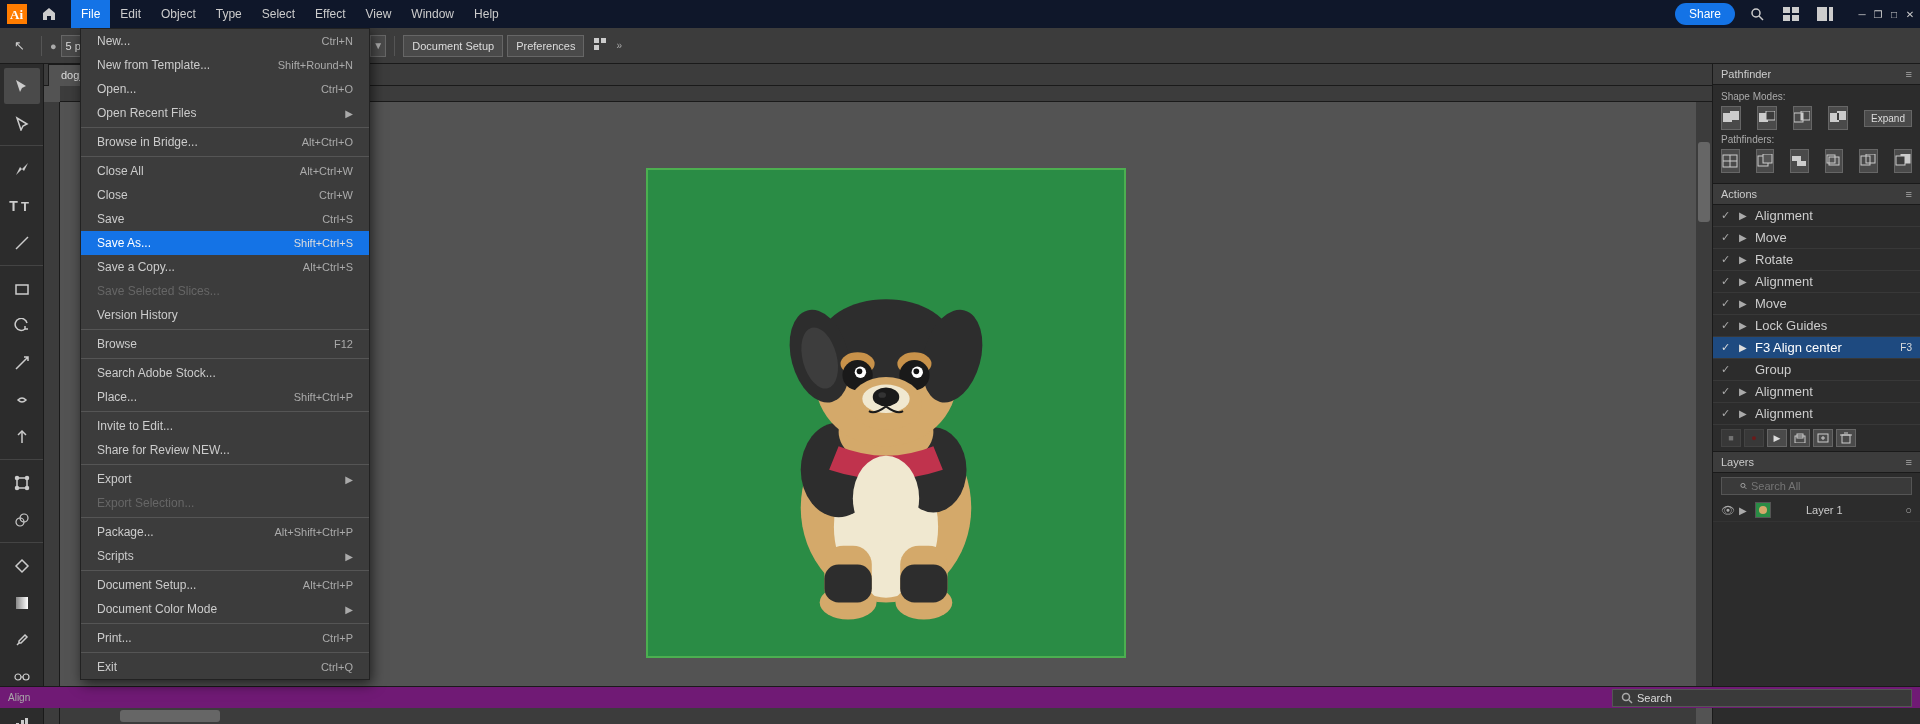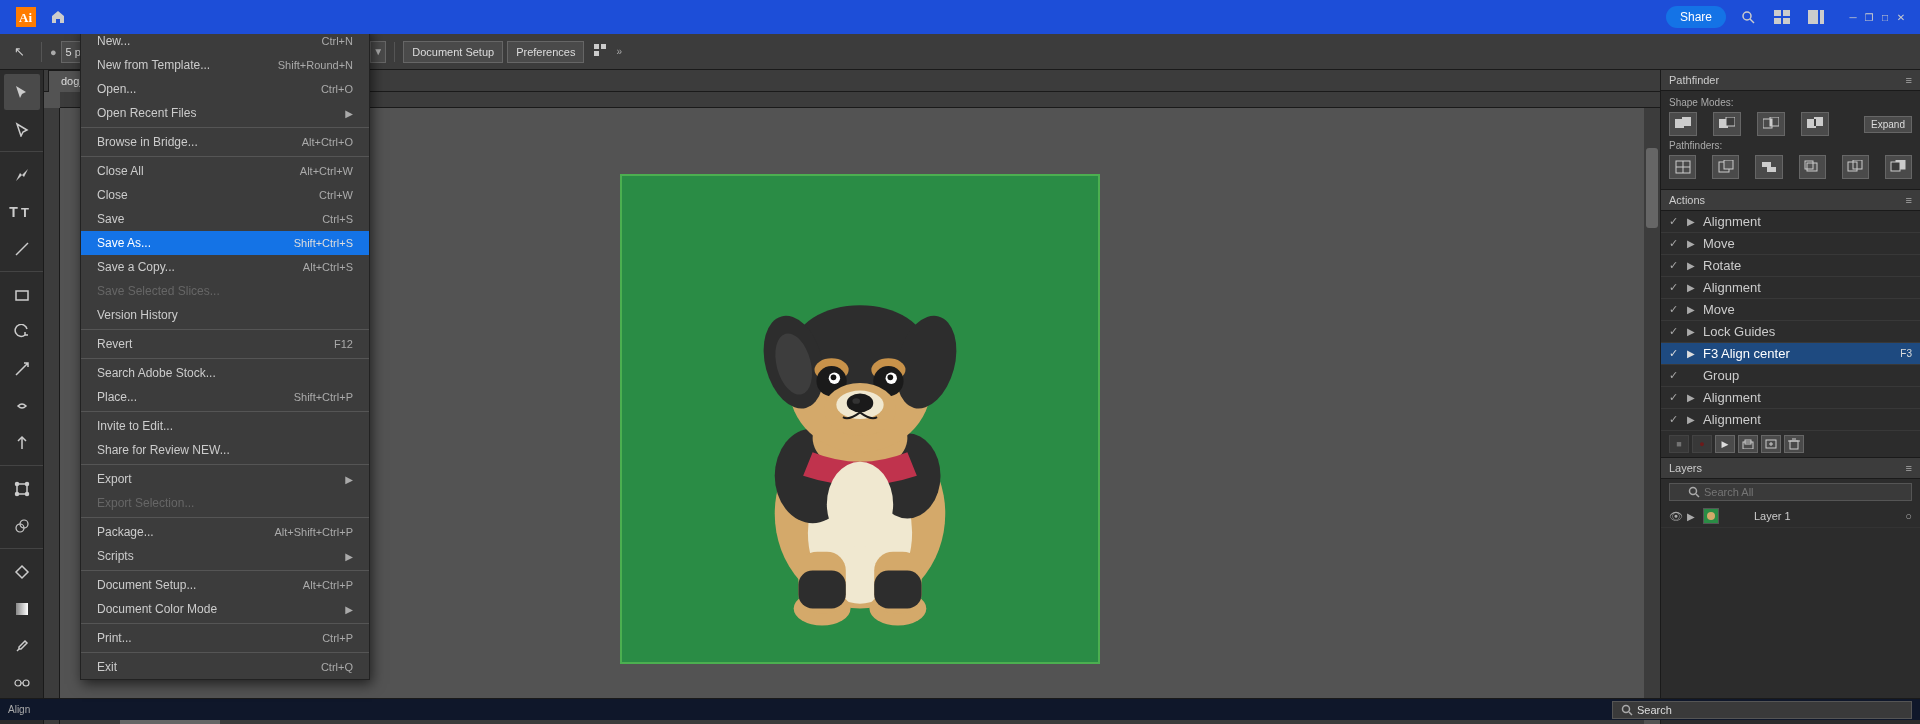--- a/index.html
+++ b/index.html
@@ -1,25 +1,25 @@
 <!DOCTYPE html>
 <html><head>
   <meta charset="utf-8">
   <style>
     * { margin: 0; padding: 0; box-sizing: border-box; }
     body { font-family: 'Segoe UI', Arial, sans-serif; font-size: 12px; background: #535353; width: 1920px; height: 724px; overflow: hidden; user-select: none; }
 
     
     #menu-bar {
       width: 100%;
-      height: 34px;
-      background: #1d4ed8;
-      display: flex;
-      align-items: center;
-      padding: 0 12px;
+      height: 28px;
+      background: #0f172a;
+      display: flex;
+      align-items: center;
+      padding: 0 3px;
       color: #ccc;
       position: relative;
       z-index: 100;
     }
     .app-icon {
       width: 28px;
       height: 28px;
       display: flex;
       align-items: center;
       justify-content: center;
@@ -302,21 +302,21 @@
       height: 16px;
       background: #3c3c3c;
     }
     .scrollbar-thumb {
       background: #666;
       border-radius: 2px;
     }
 
     
     #right-panel {
-      width: 260px;
+      width: 208px;
       background: #2c2c2c;
       border-left: 1px solid #1a1a1a;
       display: flex;
       flex-direction: column;
       overflow: hidden;
     }
 
     
     .panel-header {
       background: #3c3c3c;
@@ -518,25 +518,25 @@
     }
     .menu-separator {
       height: 1px;
       background: #555;
       margin: 2px 0;
     }
 
     
     #status-bar {
       position: fixed;
-      bottom: 4px;
+      bottom: 16px;
       left: 0;
       right: 0;
       height: 22px;
-      background: #0f172a;
+      background: #701a75;
       display: flex;
       align-items: center;
       padding: 0 8px;
       font-size: 10px;
       color: #aaa;
       border-top: 1px solid #1a1a1a;
       z-index: 10;
     }
     .status-search {
       margin-left: auto;
@@ -571,20 +571,31 @@
   <div class="app-icon">
     <svg viewBox="0 0 20 20" fill="none">
       <rect width="20" height="20" fill="#FF7C00"></rect>
       <text x="3" y="15" font-size="13" font-weight="bold" fill="white" font-family="serif">Ai</text>
     </svg>
   </div>
   <div class="home-icon">
     <svg width="16" height="16" viewBox="0 0 16 16" fill="#ccc">
       <path d="M8 2L2 7v7h4v-4h4v4h4V7L8 2z"></path>
     </svg>
+  </div>
+  <div class="menu-items">
+    <div class="menu-item active">File</div>
+    <div class="menu-item">Edit</div>
+    <div class="menu-item">Object</div>
+    <div class="menu-item">Type</div>
+    <div class="menu-item">Select</div>
+    <div class="menu-item">Effect</div>
+    <div class="menu-item">View</div>
+    <div class="menu-item">Window</div>
+    <div class="menu-item">Help</div>
   </div>
   <div class="menu-right">
     <button class="share-btn">Share</button>
     <div class="menu-icon-btn">
       <svg width="14" height="14" viewBox="0 0 14 14" fill="none" stroke="#ccc" stroke-width="1.5">
         <circle cx="6" cy="6" r="4"></circle>
           <line x1="9" y1="9" x2="13" y2="13"></line>
       </svg>
     </div>
     <div class="menu-icon-btn">
@@ -1089,21 +1100,21 @@
       <span class="shortcut">Alt+Ctrl+S</span>
     </div>
     <div class="menu-entry disabled">
       <span>Save Selected Slices...</span>
     </div>
     <div class="menu-entry">
       <span>Version History</span>
     </div>
     <div class="menu-separator"></div>
     <div class="menu-entry">
-      <span>Revert</span>
+      <span>Browse</span>
       <span class="shortcut">F12</span>
     </div>
     <div class="menu-separator"></div>
     <div class="menu-entry">
       <span>Search Adobe Stock...</span>
     </div>
     <div class="menu-entry">
       <span>Place...</span>
       <span class="shortcut">Shift+Ctrl+P</span>
     </div>

